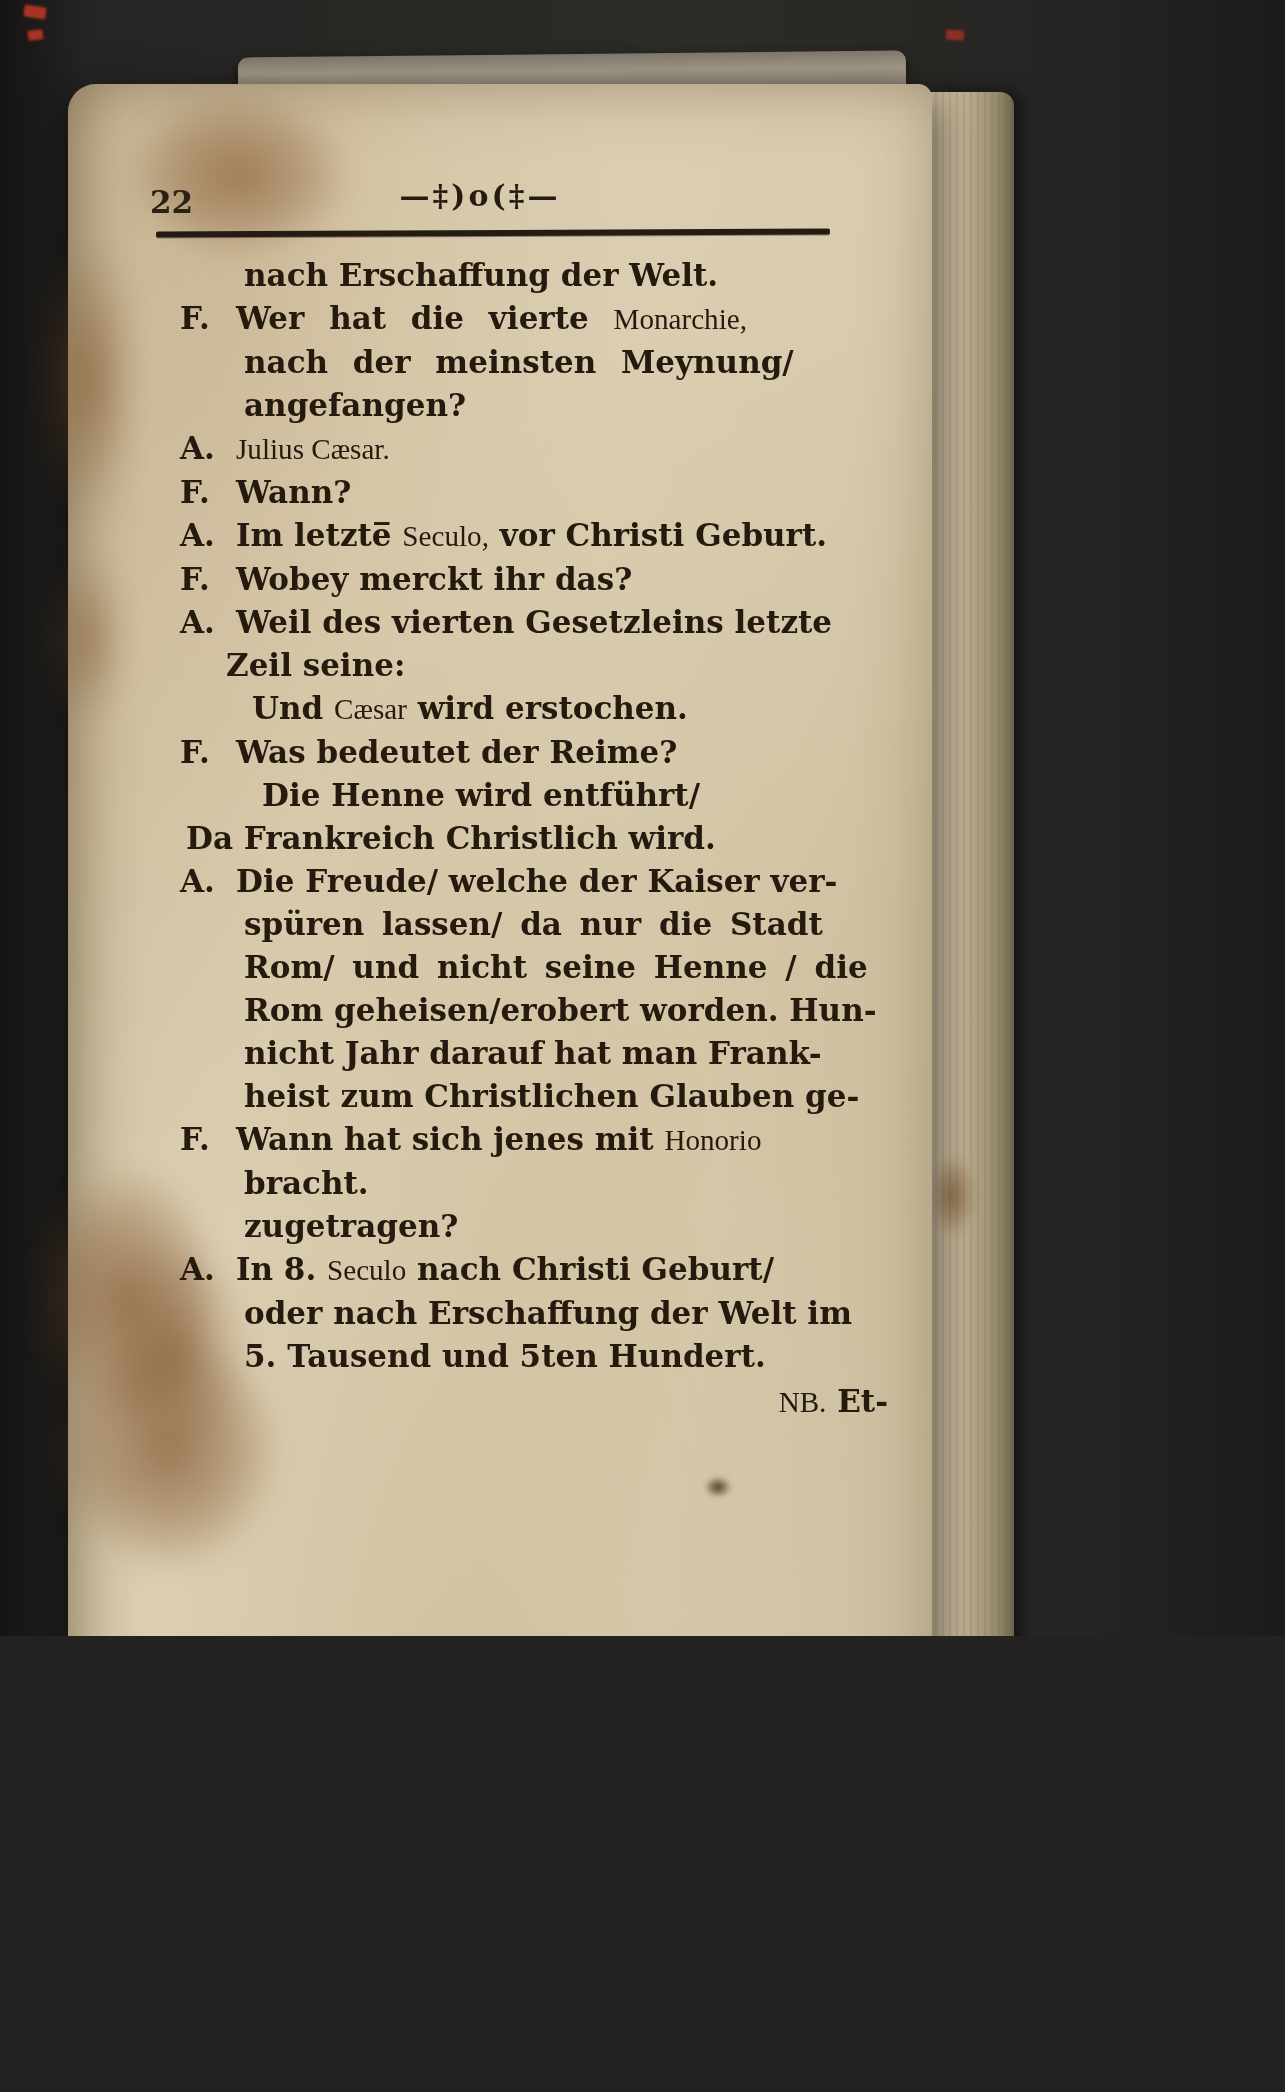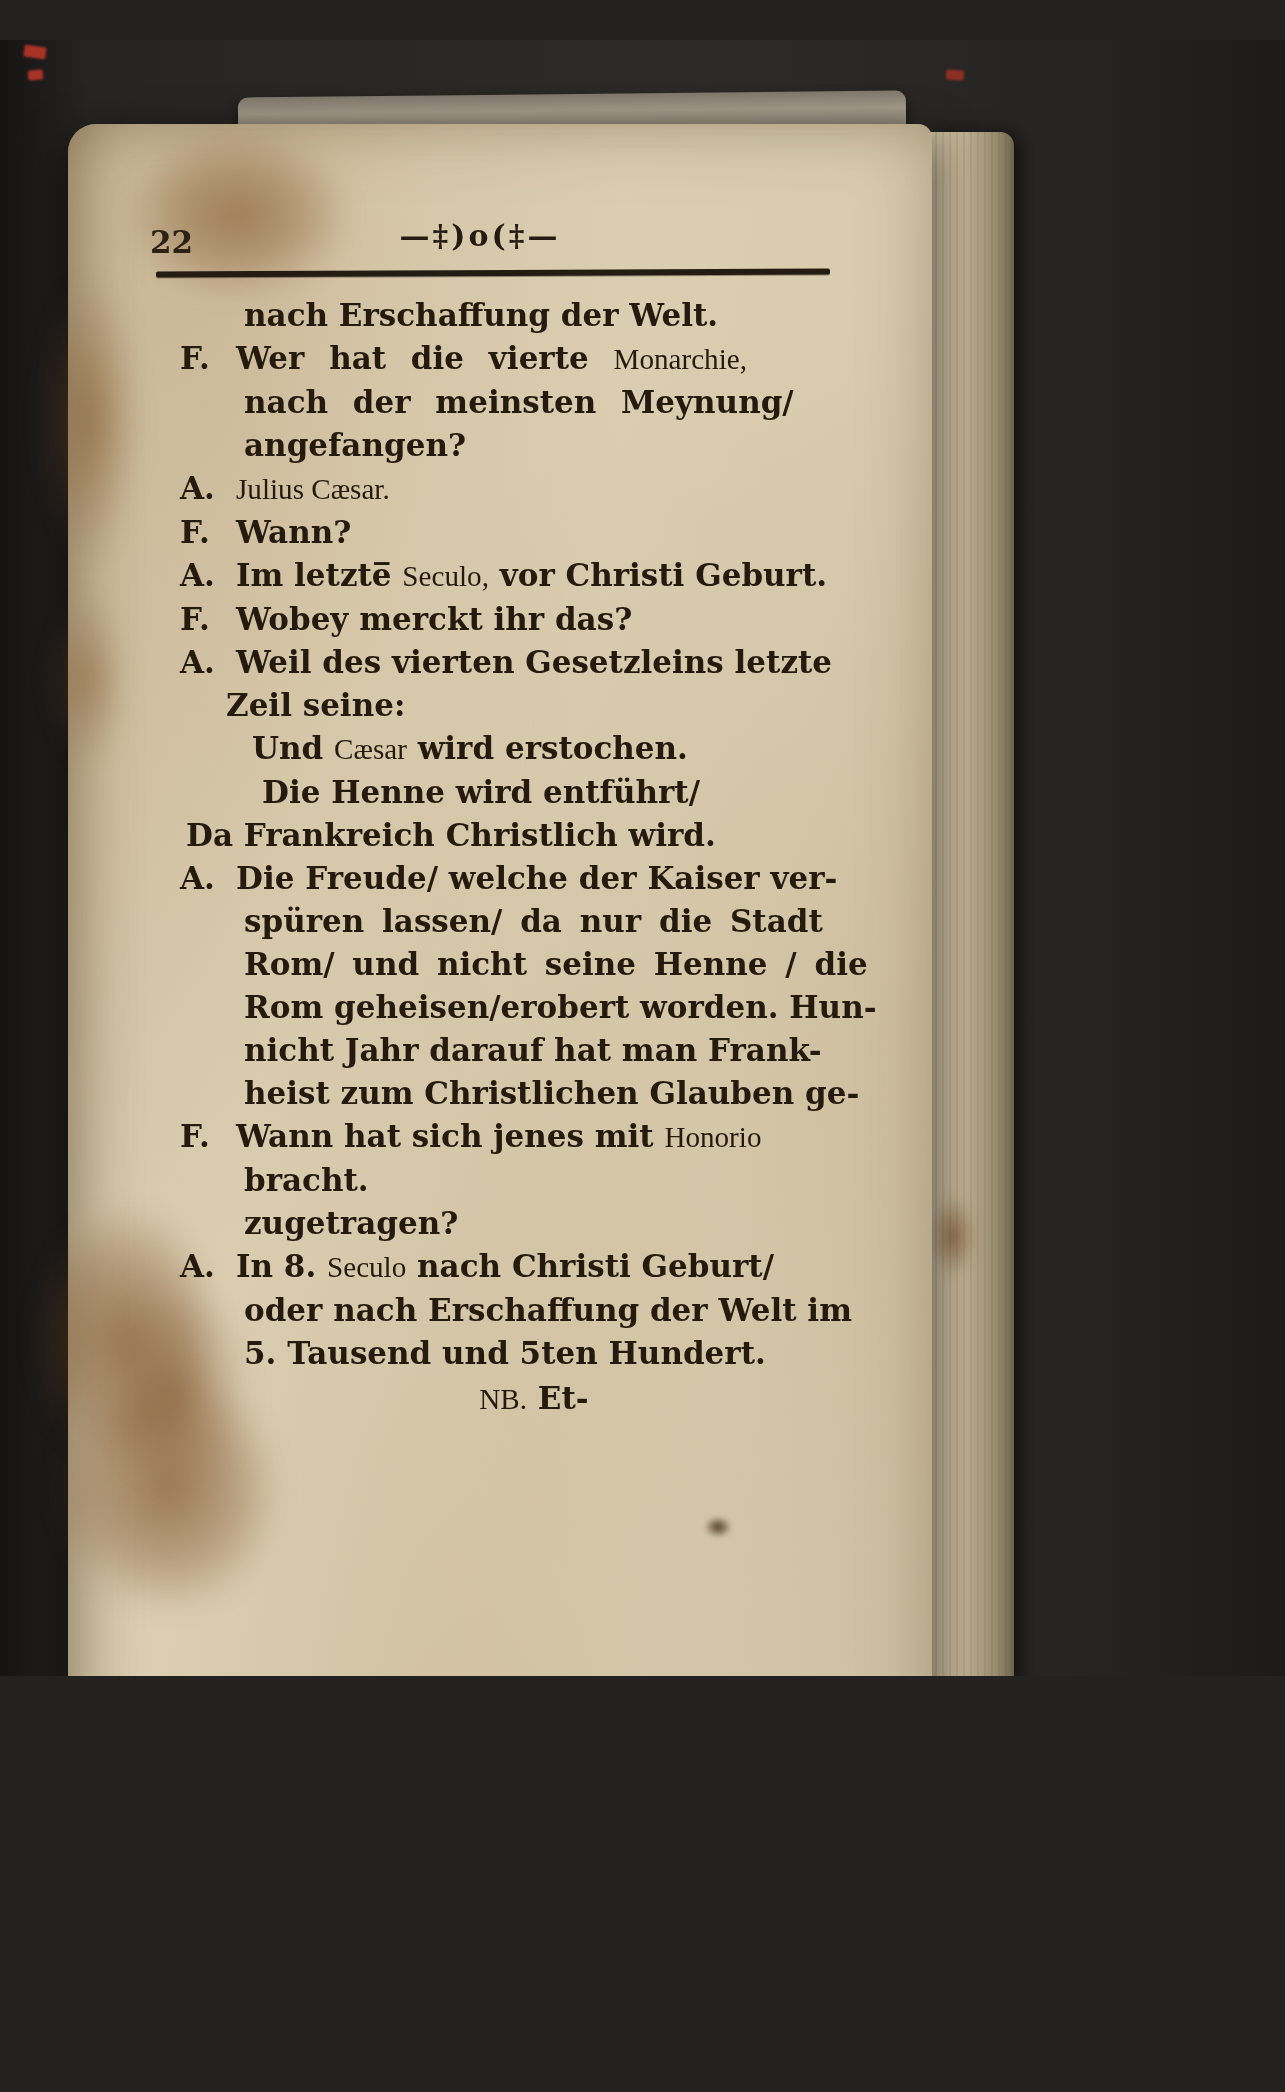--- a/index.html
+++ b/index.html
@@ -1,20 +1,19 @@
 <!DOCTYPE html>
 <html><head>
 <meta charset="utf-8">
 <style>
   html,body{margin:0;padding:0;background:#232220;}
   .scene{
     position:relative;width:1285px;height:1636px;overflow:hidden;
     background:linear-gradient(90deg,#151413 0%,#262523 7%,#2d2b28 55%,#262422 85%,#1c1b1a 100%);
     font-family:"DejaVu Serif",serif;
-    margin-top:40px;
   }
   .red-mark{position:absolute;background:#a83224;border-radius:2px;filter:blur(1px);}
   .red-mark-1{left:24px;top:6px;width:22px;height:12px;transform:rotate(8deg);}
   .red-mark-2{left:28px;top:30px;width:15px;height:10px;transform:rotate(-6deg);}
   .red-mark-3{left:946px;top:30px;width:18px;height:10px;transform:rotate(4deg);opacity:.8;}
 
   .binding-strip{
     position:absolute;left:238px;top:54px;width:668px;height:42px;z-index:1;
     background:linear-gradient(180deg,#7e776b,#a59c8b 40%,#8a8172);
     border-radius:10px;transform:rotate(-0.6deg);
@@ -77,21 +76,21 @@
   .text-block{position:absolute;left:112px;top:170px;width:722px;color:#241a0e;}
   .line{white-space:nowrap;line-height:43px;font-size:31px;}
   .speaker{display:inline-block;width:56px;font-weight:700;}
   .seg-f{font-family:"DejaVu Serif",serif;font-weight:700;}
   .seg-l{font-family:"Liberation Serif",serif;font-weight:400;font-size:0.94em;}
   .cont{margin-left:64px;}
   .cont2{margin-left:46px;}
   .verse{margin-left:72px;}
   .verse2{margin-left:82px;}
   .verse3{margin-left:6px;}
-  .catchword{text-align:center;padding-right:14px;margin-top:2px;}
+  .catchword{text-align:right;padding-right:14px;margin-top:2px;}
   .wide{word-spacing:7px;}
   .wide2{word-spacing:14px;}
 </style>
 </head>
 <body>
 
 <div class="scene">
 
   <div class="red-mark red-mark-1"></div>
   <div class="red-mark red-mark-2"></div>
@@ -123,20 +122,21 @@
         <div class="line sp wide2"><span class="speaker">F.</span><span class="seg-f">Wer hat die vierte </span><span class="seg-l">Monarchie,</span></div>
         <div class="line cont wide2"><span class="seg-f">nach der meinsten Meynung/</span></div>
         <div class="line cont"><span class="seg-f">angefangen?</span></div>
         <div class="line sp"><span class="speaker">A.</span><span class="seg-l">Julius Cæsar.</span></div>
         <div class="line sp"><span class="speaker">F.</span><span class="seg-f">Wann?</span></div>
         <div class="line sp"><span class="speaker">A.</span><span class="seg-f">Im letzte̅ </span><span class="seg-l">Seculo,</span><span class="seg-f"> vor Christi Geburt.</span></div>
         <div class="line sp"><span class="speaker">F.</span><span class="seg-f">Wobey merckt ihr das?</span></div>
         <div class="line sp"><span class="speaker">A.</span><span class="seg-f">Weil des vierten Gesetzleins letzte</span></div>
         <div class="line cont2"><span class="seg-f">Zeil seine:</span></div>
         <div class="line verse"><span class="seg-f">Und </span><span class="seg-l">Cæsar</span><span class="seg-f"> wird erstochen.</span></div>
+        <div class="line sp"><span class="speaker">F.</span><span class="seg-f">Was bedeutet der Reime?</span></div>
         <div class="line verse2"><span class="seg-f">Die Henne wird entführt/</span></div>
         <div class="line verse3"><span class="seg-f">Da Frankreich Christlich wird.</span></div>
         <div class="line sp"><span class="speaker">A.</span><span class="seg-f">Die Freude/ welche der Kaiser ver-</span></div>
         <div class="line cont wide"><span class="seg-f">spüren lassen/ da nur die Stadt</span></div>
         <div class="line cont wide"><span class="seg-f">Rom/ und nicht seine Henne / die</span></div>
         <div class="line cont"><span class="seg-f">Rom geheisen/erobert worden. Hun-</span></div>
         <div class="line cont"><span class="seg-f">nicht Jahr darauf hat man Frank-</span></div>
         <div class="line cont"><span class="seg-f">heist zum Christlichen Glauben ge-</span></div>
         <div class="line sp"><span class="speaker">F.</span><span class="seg-f">Wann hat sich jenes mit </span><span class="seg-l">Honorio</span></div>
         <div class="line cont"><span class="seg-f">bracht.</span></div>

